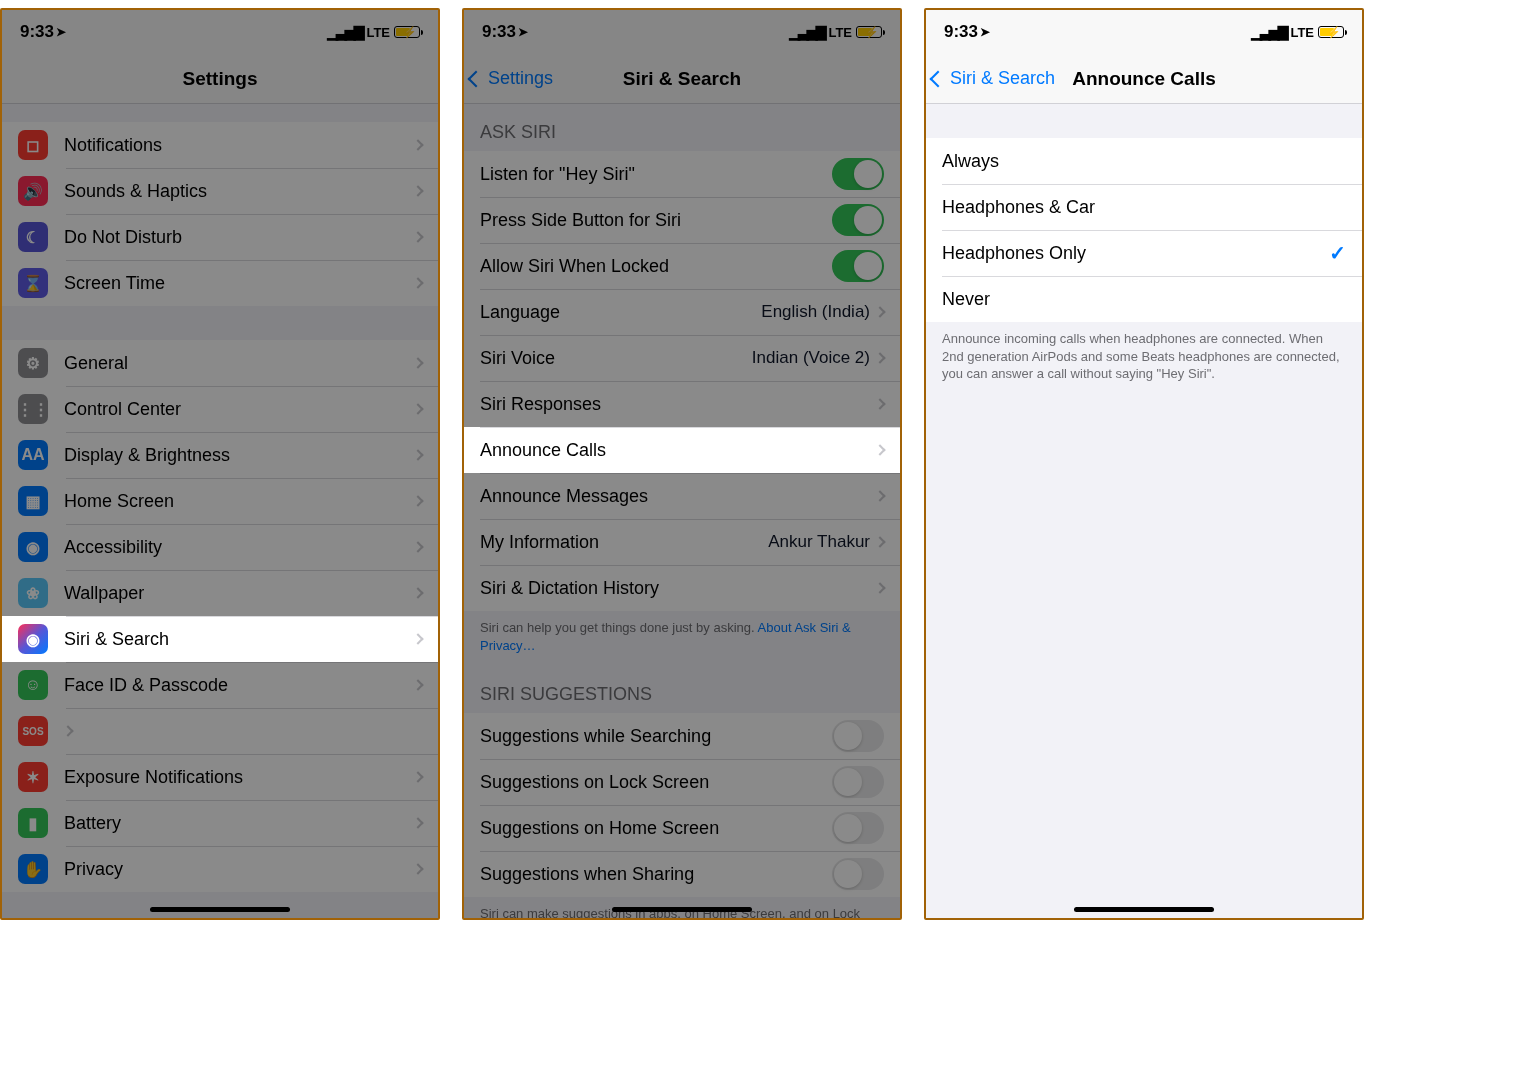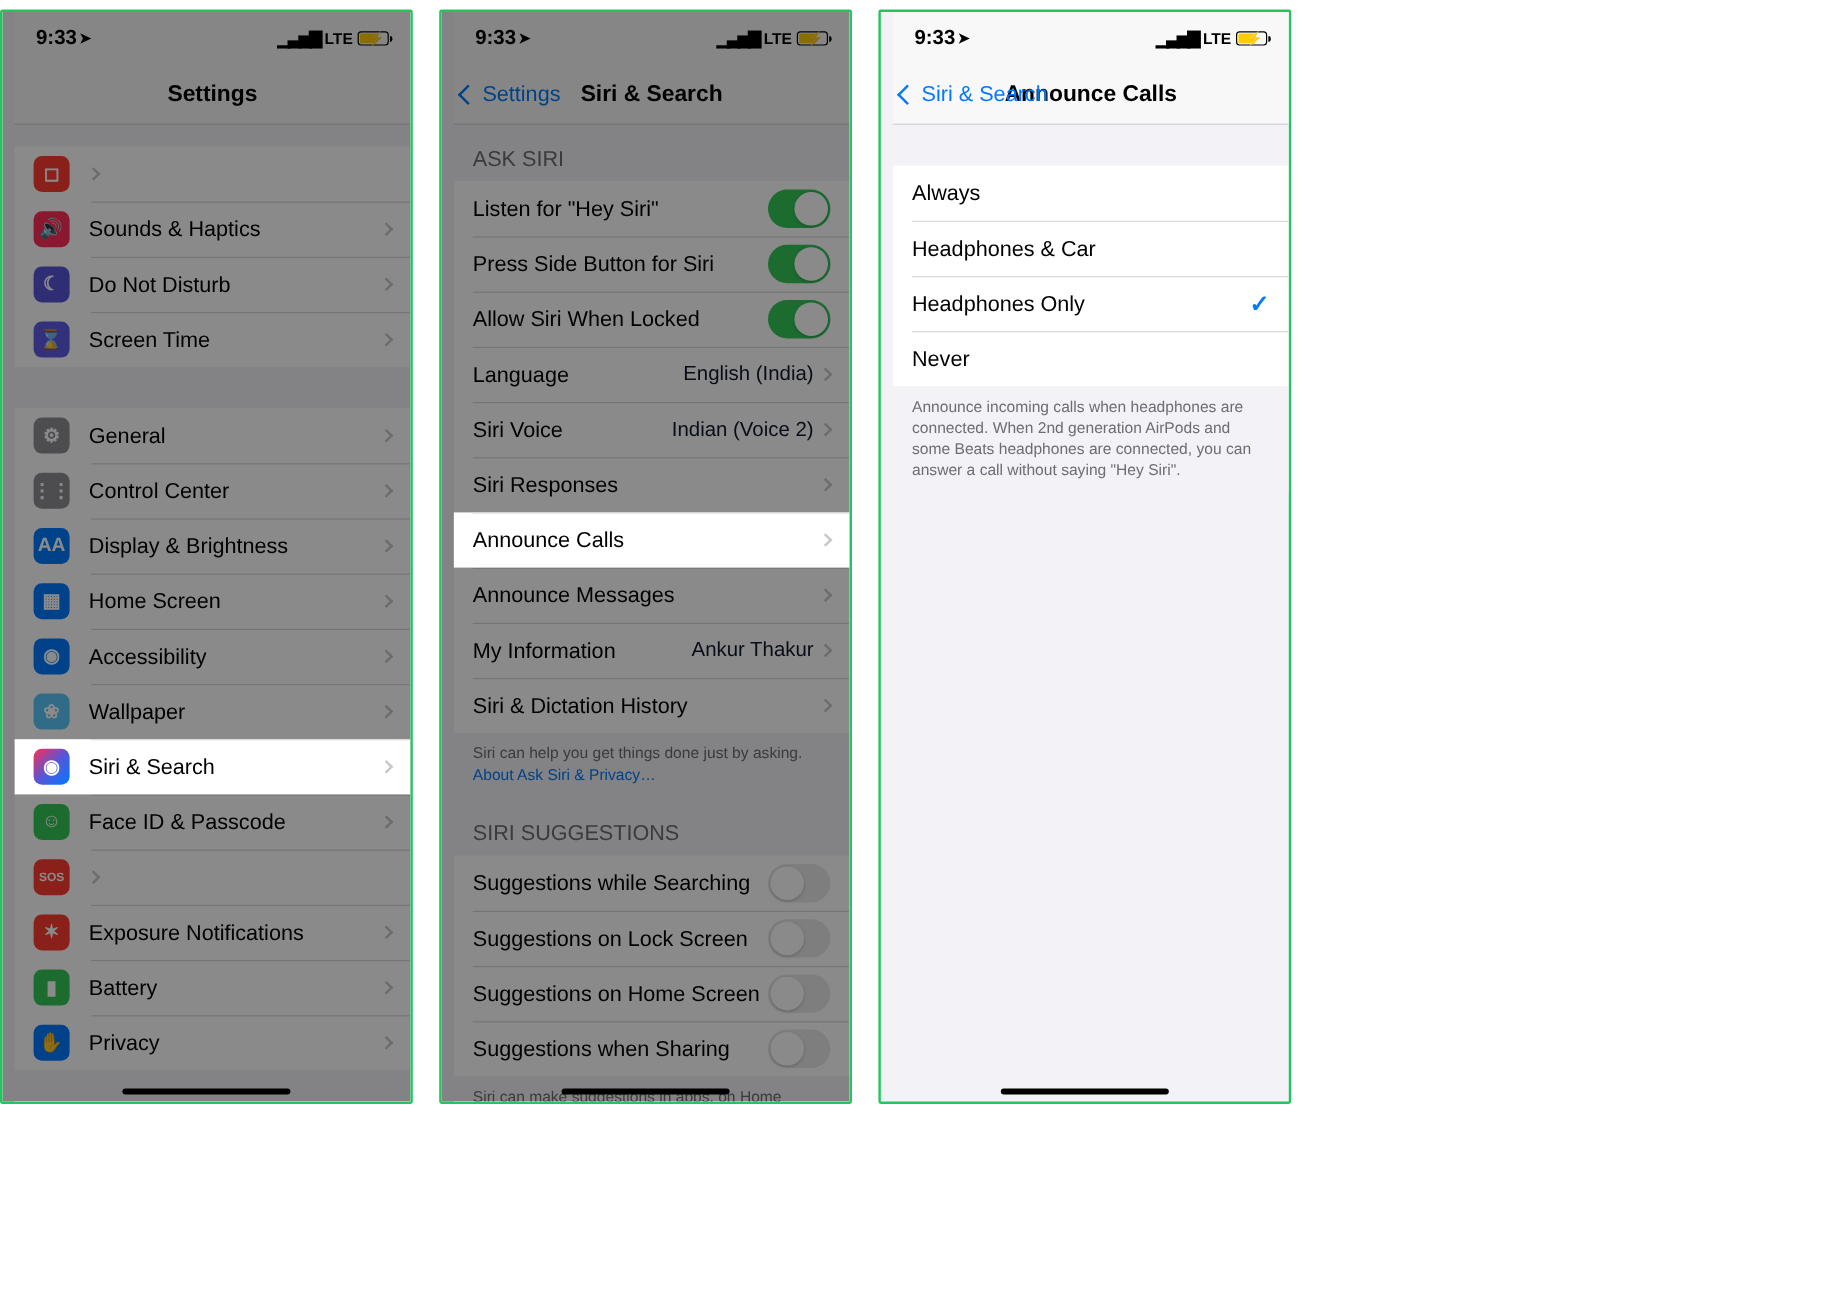--- a/index.html
+++ b/index.html
@@ -6,29 +6,28 @@
   body {
     font-family: -apple-system, "Helvetica Neue", Helvetica, Arial, sans-serif;
     background: #fff;
     width: 1524px;
     height: 1078px;
     display: flex;
     gap: 22px;
     padding: 8px 0;
   }
   .phone {
-    width: 344px;
+    width: 440px;
     height: 912px;
     background: #f2f2f7;
-    border: 2px solid #22c55e;
+    border: 2px solid #a16207;
     border-radius: 2px;
     position: relative;
     overflow: hidden;
     flex-shrink: 0;
-    padding-left: 10px;
   }
   .dim-overlay {
     position: absolute;
     inset: 0;
     background: rgba(0,0,0,0.46);
     pointer-events: none;
     z-index: 10;
   }
   .status-bar {
     height: 44px;
@@ -164,20 +163,21 @@
 
   <div class="nav-bar">
     <div class="nav-title">Settings</div>
   </div>
 
   <div class="content">
     <div class="group-gap" style="height:18px"></div>
     <div class="group" id="p1-group-a">
         <div class="row">
           <div class="app-icon ic-red" style="font-size:16px">◻</div>
+          <div class="row-label">Notifications</div>
           <div class="chev-right"></div>
         </div>
         <div class="row">
           <div class="app-icon ic-pink" style="font-size:16px">🔊</div>
           <div class="row-label">Sounds &amp; Haptics</div>
           <div class="chev-right"></div>
         </div>
         <div class="row">
           <div class="app-icon ic-purple" style="font-size:16px">☾</div>
           <div class="row-label">Do Not Disturb</div>

